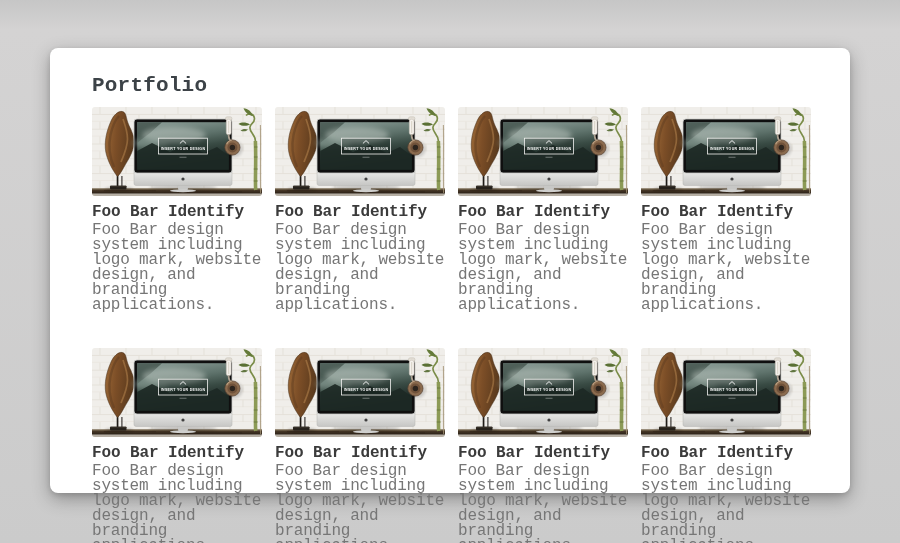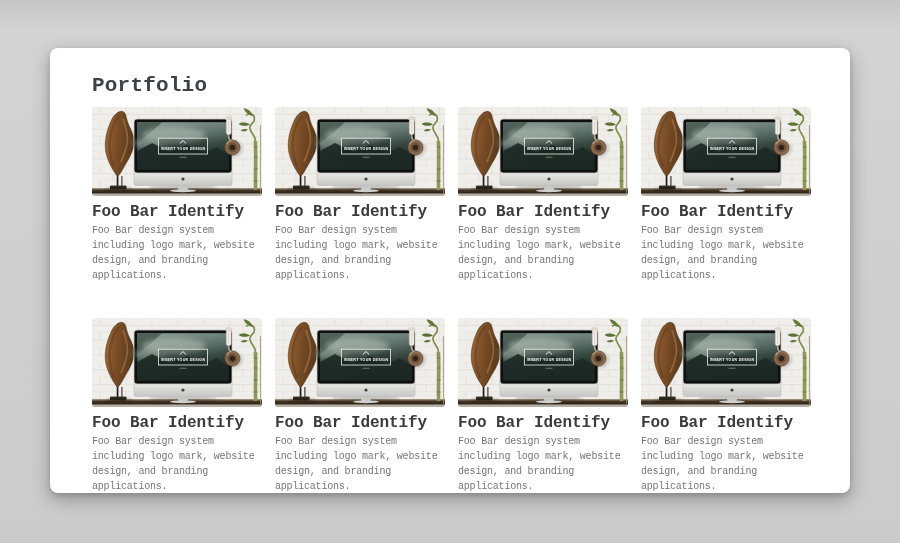--- a/index.html
+++ b/index.html
@@ -28,21 +28,21 @@
   .thumb{
     width:170px;height:89px;border-radius:3px;overflow:hidden;display:block;
     cursor:pointer;
   }
   .thumb svg{display:block;}
   .item-title{
     margin:8px 0 3px 0;font-size:16px;line-height:16px;font-weight:bold;
     color:#3b3b3b;letter-spacing:-.1px;
   }
   .item-desc{
-    margin:0;width:170px;font-size:10px;line-height:15px;
+    margin:0;width:170px;font-size:16px;line-height:15px;
     color:#767676;letter-spacing:-.2px;
   }
   .defs{position:absolute;width:0;height:0;overflow:hidden;}
 </style>
 </head>
 <body>
 
 <svg class="defs" xmlns="http://www.w3.org/2000/svg" xmlns:xlink="http://www.w3.org/1999/xlink" aria-hidden="true">
   <defs>
     <pattern id="bricks" width="26" height="14.8" patternUnits="userSpaceOnUse">

